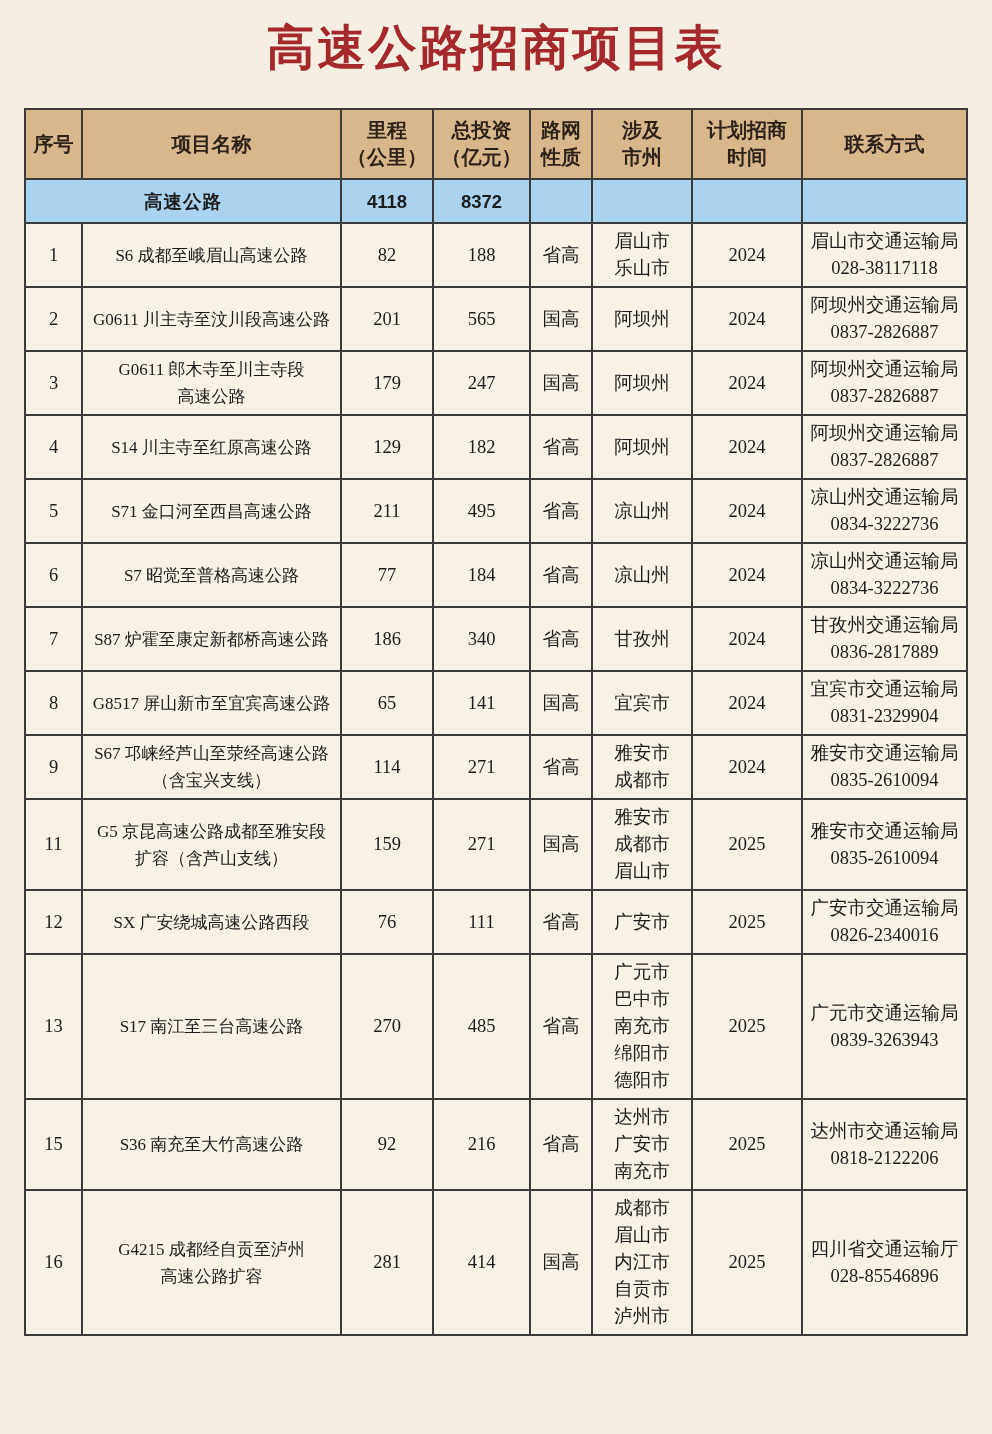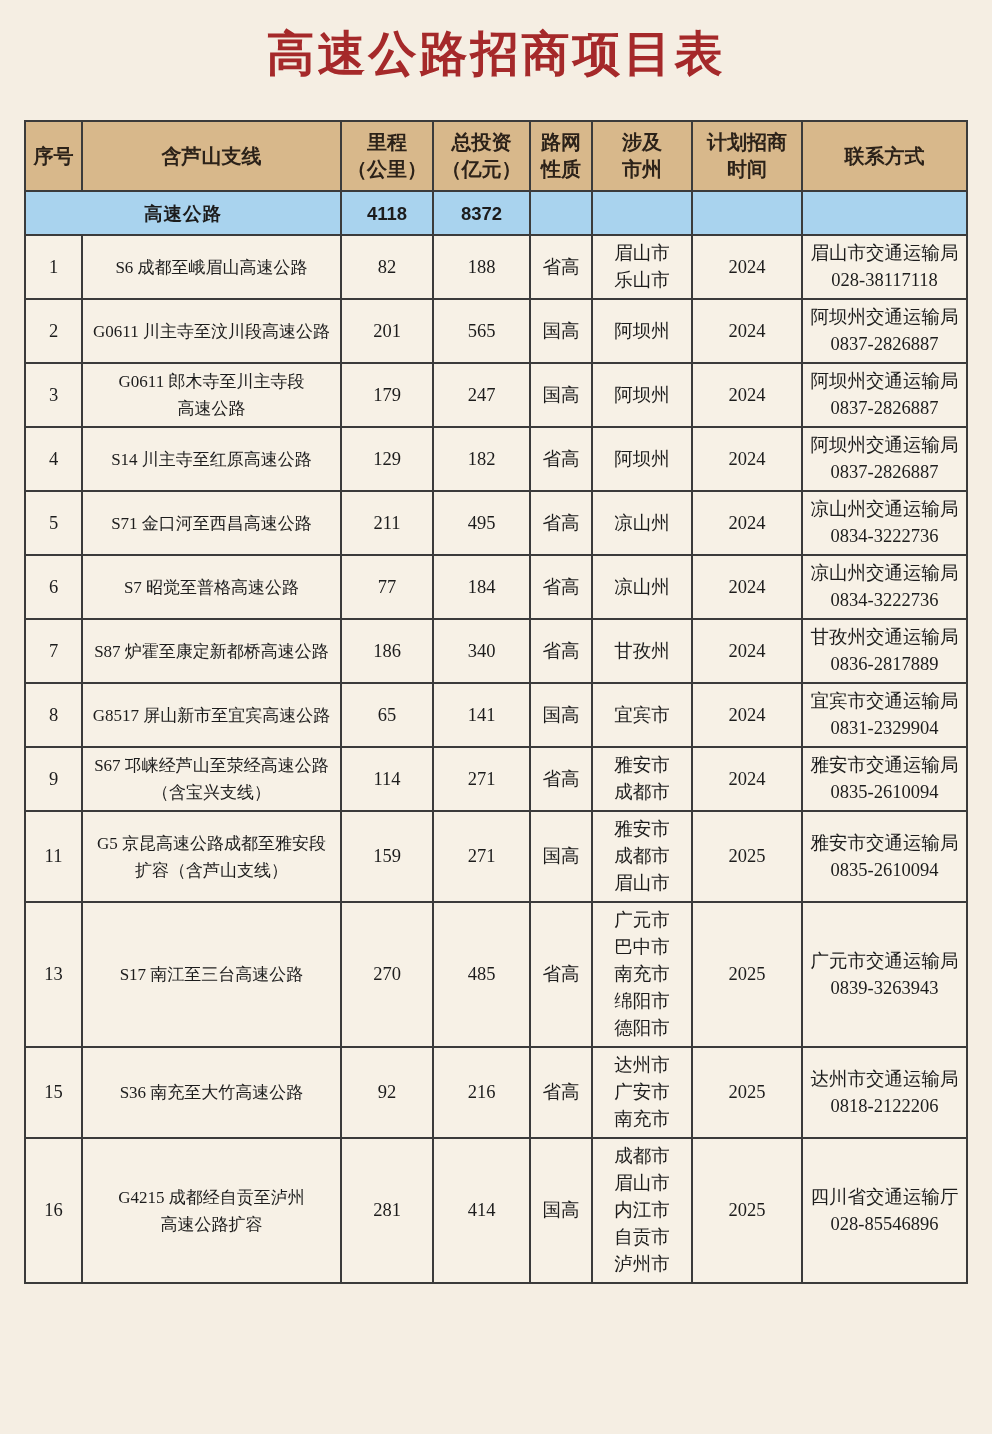--- a/index.html
+++ b/index.html
@@ -5,21 +5,21 @@
   html, body {
     margin: 0;
     padding: 0;
     width: 992px;
     background: #f5eee3;
     font-family: "Liberation Serif", "DejaVu Serif", serif;
   }
   body { height: 1434px; }
 
   .page-title {
-    margin: 8px;
+    margin: 2px;
     padding: 14px 0 26px 0;
     text-align: center;
     color: #a5292a;
     font-size: 48px;
     font-weight: bold;
     letter-spacing: 3px;
     font-family: "Liberation Serif", "DejaVu Serif", serif;
   }
 
   table.projects {
@@ -85,21 +85,21 @@
     <col style="width:92px">
     <col style="width:97px">
     <col style="width:62px">
     <col style="width:100px">
     <col style="width:110px">
     <col style="width:165px">
   </colgroup>
   <thead>
     <tr>
       <th>序号</th>
-      <th>含芦山支线</th>
+      <th>项目名称</th>
       <th>里程
 （公里）</th>
       <th>总投资
 （亿元）</th>
       <th>路网
 性质</th>
       <th>涉及
 市州</th>
       <th>计划招商
 时间</th>
@@ -227,20 +227,31 @@
         <td>271</td>
         <td>国高</td>
         <td>雅安市
 成都市
 眉山市</td>
         <td>2025</td>
         <td>雅安市交通运输局
 0835-2610094</td>
       </tr>
       <tr>
+        <td>12</td>
+        <td class="name-cell">SX 广安绕城高速公路西段</td>
+        <td>76</td>
+        <td>111</td>
+        <td>省高</td>
+        <td>广安市</td>
+        <td>2025</td>
+        <td>广安市交通运输局
+0826-2340016</td>
+      </tr>
+      <tr>
         <td>13</td>
         <td class="name-cell">S17 南江至三台高速公路</td>
         <td>270</td>
         <td>485</td>
         <td>省高</td>
         <td>广元市
 巴中市
 南充市
 绵阳市
 德阳市</td>

